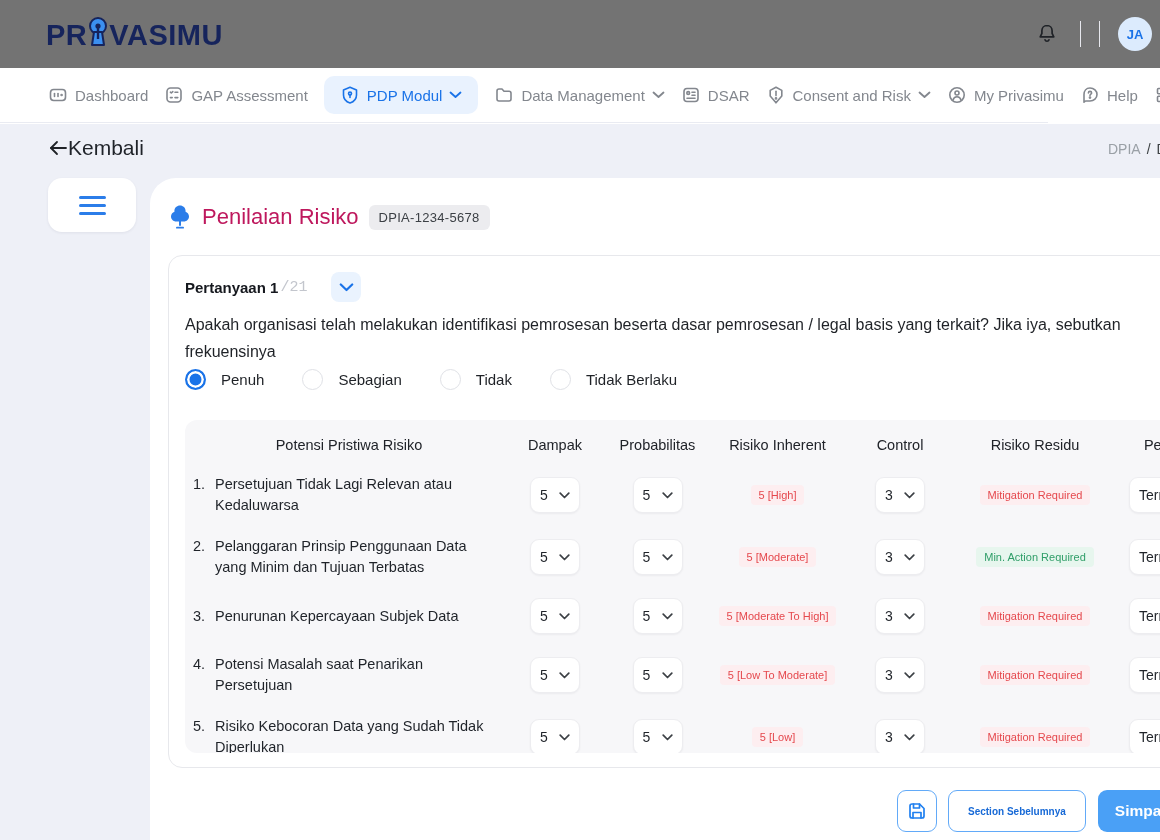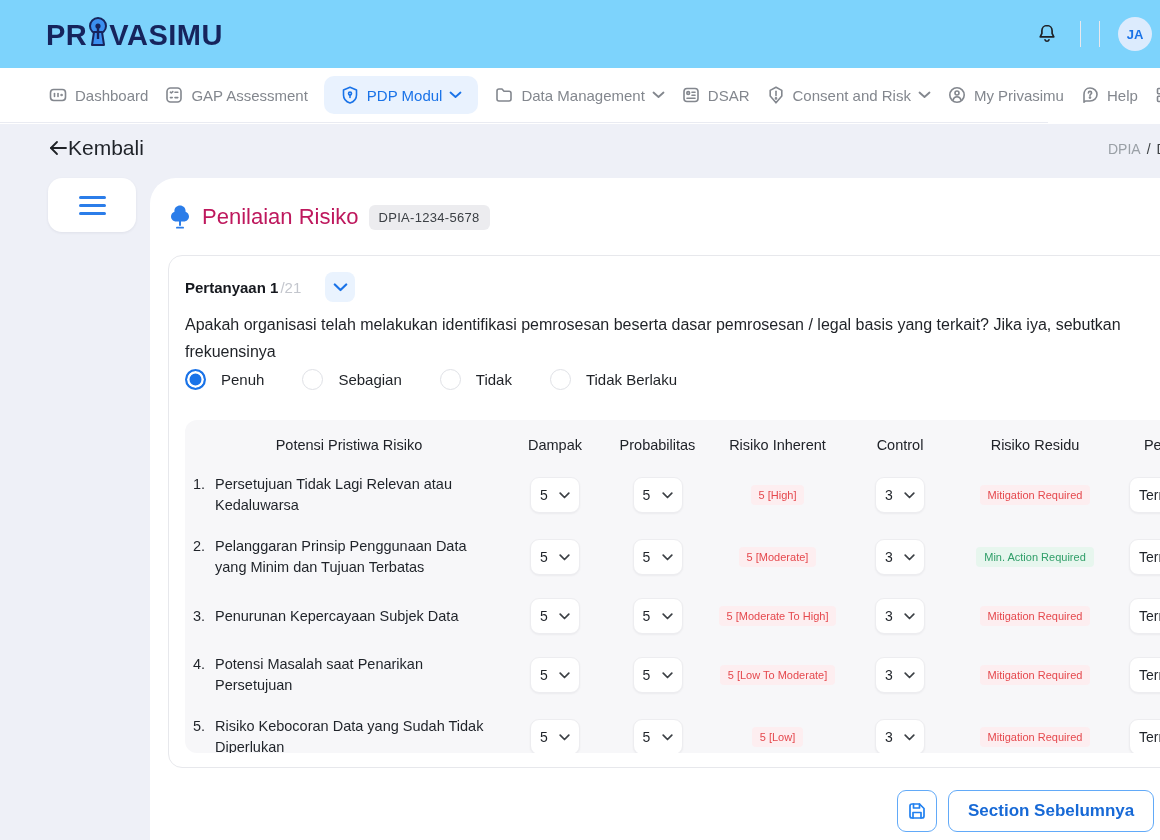--- a/index.html
+++ b/index.html
@@ -1,21 +1,21 @@
 <!DOCTYPE html>
 <html><head>
 <meta charset="utf-8">
 <style>
   * { margin:0; padding:0; box-sizing:border-box; }
   html,body { width:1160px; height:840px; overflow:hidden; background:#fff;
     font-family:"Liberation Sans", sans-serif; -webkit-font-smoothing:antialiased; }
   body { position:relative; }
 
   
-  .header { position:absolute; top:0; left:0; width:1160px; height:68px; background:#7dd3fc; z-index:5; }
+  .header { position:absolute; top:0; left:0; width:1160px; height:68px; background:#737373; z-index:5; }
   .logo { position:absolute; left:46px; top:16px; display:flex; align-items:flex-end; cursor:pointer; }
   .logo-text { font-size:29px; font-weight:800; color:#16245c; letter-spacing:.5px; line-height:34px; }
   .logo-key { margin:0 1px; }
   .hdr-right { position:absolute; right:8px; top:0; height:68px; display:flex; align-items:center; gap:18px; }
   .bell-btn { width:30px; height:30px; display:flex; align-items:center; justify-content:center; cursor:pointer; }
   .hdr-divider { width:1px; height:26px; background:#e7e8ee; }
   .org-btn { height:31px; background:#2a2a2e; color:#fff; border:none; border-radius:8px;
     display:flex; align-items:center; gap:10px; padding:0 13px; font-size:15px; font-weight:600;
     font-family:inherit; cursor:pointer; }
   .avatar { width:34px; height:34px; border-radius:50%; background:#dcebfd; color:#1a73e8;
@@ -50,21 +50,21 @@
   .title-row { position:absolute; left:18px; top:26px; display:flex; align-items:center; gap:10px; }
   .page-title { font-size:22px; font-weight:400; color:#be185d; }
   .title-badge { background:#ececef; color:#3c4045; border-radius:6px; padding:5px 10px;
     font-size:13px; letter-spacing:.3px; }
 
   
   .q-card { position:absolute; left:18px; top:77px; width:1020px; height:513px;
     border:1px solid #e7e8ec; border-radius:14px; background:#fff; }
   .q-head { position:absolute; left:16px; top:16px; display:flex; align-items:center; }
   .q-label { font-size:15px; font-weight:700; color:#15181e; }
-  .q-total { font-size:15px; color:#c3c6cd; margin-left:2px; }
+  .q-total { font-size:15px; color:#c3c6cd; margin-left:2px;font-family:Liberation Mono, monospace; }
   .q-collapse { margin-left:24px; width:30px; height:30px; background:#eaf3fe; border:none;
     border-radius:8px; display:flex; align-items:center; justify-content:center; cursor:pointer; }
   .q-text { position:absolute; left:16px; top:55px; width:972px; font-size:16px; line-height:27px; color:#1f2227; }
   .radio-row { position:absolute; left:16px; top:113px; display:flex; align-items:center; }
   .radio-opt { display:flex; align-items:center; gap:15px; cursor:pointer; }
   .radio-opt + .radio-opt { margin-left:38px; }
   .radio-circle { width:21px; height:21px; border-radius:50%; border:1.5px solid #dfe1e6; background:#fff; }
   .radio-circle.checked { border:2px solid #1a73e8; background:#1a73e8; box-shadow:inset 0 0 0 2.5px #fff; }
   .radio-label { font-size:15px; color:#1f2227; }
 
@@ -89,21 +89,21 @@
   .sel .sel-val { font-size:14px; color:#1f2329; }
   .pill { font-size:11px; padding:4px 8px; border-radius:4px; white-space:nowrap; }
   .pill.red { color:#e5484d; background:#fdeef0; }
   .pill.green { color:#2f9e68; background:#e7f6ee; }
 
   
   .footer-row { position:absolute; left:747px; top:612px; display:flex; align-items:center; }
   .save-btn { width:40px; height:42px; background:#fff; border:1px solid #62aaf8; border-radius:9px;
     display:flex; align-items:center; justify-content:center; cursor:pointer; }
   .prev-btn { margin-left:11px; height:42px; background:#fff; border:1px solid #62aaf8; border-radius:9px;
-    color:#1769d6; font-size:17px; font-weight:600; font-family:inherit; padding:0 19px;
+    color:#1769d6; font-size:10px; font-weight:600; font-family:inherit; padding:0 19px;
     white-space:nowrap; cursor:pointer; }
   .submit-btn { margin-left:12px; height:42px; background:#4aa0f6; border:none; border-radius:9px;
     color:#fff; font-size:15.5px; font-weight:600; font-family:inherit; padding:0 17px;
     white-space:nowrap; cursor:pointer; }
 </style>
 </head>
 <body>
 
 <div class="header">
   <div class="logo">

